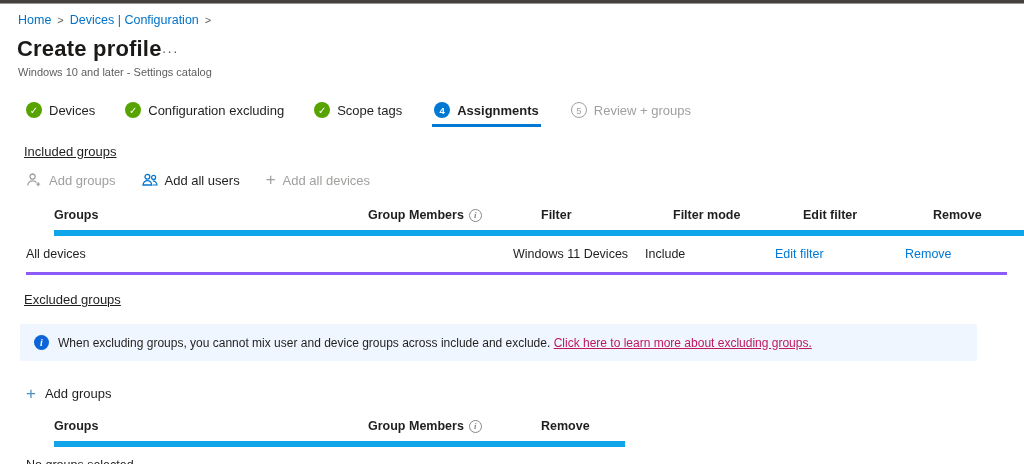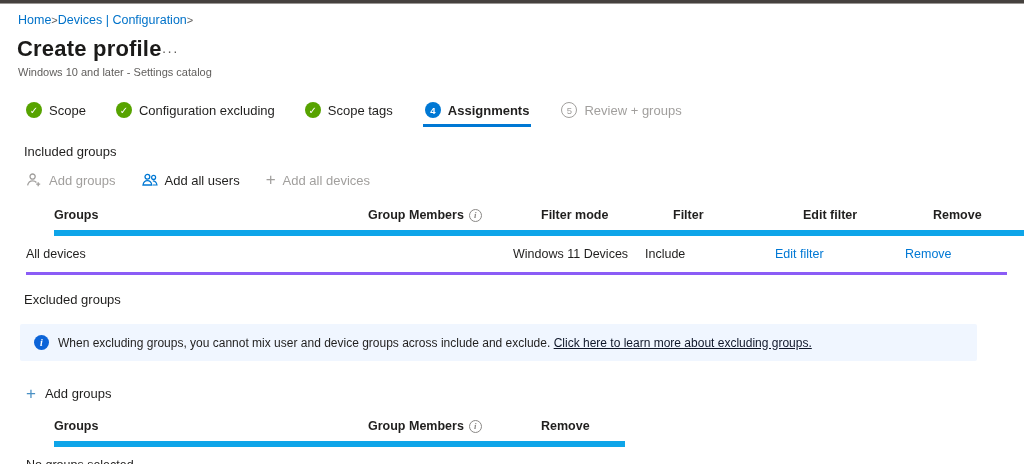--- a/index.html
+++ b/index.html
@@ -1,21 +1,21 @@
 <!DOCTYPE html>
 <html><head>
 <meta charset="utf-8">
 <style>
   * { margin:0; padding:0; box-sizing:border-box; }
   html,body { width:1024px; height:464px; background:#ffffff; overflow:hidden;
     font-family:"Liberation Sans","DejaVu Sans",sans-serif; -webkit-font-smoothing:antialiased; }
   .topbar { height:4px; background:#45413e; border-bottom:1px solid #9a9794; }
 
   
-  .breadcrumb { margin:9px 4px 0 18px; font-size:12.5px; display:flex; align-items:center; }
+  .breadcrumb { margin:9px 4px 0 18px; font-size:12.5px; display:flex; align-items:center; gap:6px; }
   .crumb { color:#0072c9; cursor:pointer; }
   .crumb-sep { color:#605e5c; font-size:11px; }
 
   
   .page-title-row { margin:9px 0 0 17px; display:flex; align-items:flex-end; }
   .page-title { font-size:22px; font-weight:bold; color:#1b1a19; letter-spacing:.2px; }
   .title-more { color:#605e5c; font-size:14px; letter-spacing:1px; padding-bottom:3px; cursor:pointer; }
   .page-subtitle { margin:4px 12px 0 18px; font-size:11px; color:#605e5c; }
 
   
@@ -23,21 +23,21 @@
   .step { display:flex; align-items:center; gap:7px; font-size:13px; color:#201f1e; padding-bottom:9px; cursor:pointer; }
   .step.active { font-weight:bold; border-bottom:3px solid #0078d4; padding-left:2px; padding-right:2px; padding-bottom:6px; }
   .step.pending { color:#a19f9d; }
   .stepdot { width:16px; height:16px; border-radius:50%; display:flex; align-items:center; justify-content:center;
     font-size:9.5px; flex:0 0 auto; }
   .stepdot.done { background:#57a300; color:#fff; font-size:10px; }
   .stepdot.current { background:#0078d4; color:#fff; }
   .stepdot.todo { background:#fff; border:1px solid #a19f9d; color:#a19f9d; }
 
   
-  .section-label { margin:17px 0 0 24px; font-size:13px; color:#201f1e; }
+  .section-label { margin:17px 0 0 24px; font-size:13px; color:#201f1e;text-decoration:underline; }
 
   
   .actions { margin:13px 0 0 26px; display:flex; align-items:center; gap:26px; }
   .action { display:flex; align-items:center; gap:7px; font-size:13px; cursor:pointer; }
   .action.disabled { color:#a19f9d; cursor:default; }
   .action.enabled { color:#201f1e; }
   .action .svgicon { width:16px; height:16px; display:block; }
   .plus-glyph { font-size:17px; font-weight:400; line-height:14px; }
   .plus-gray { color:#a19f9d; }
   .plus-blue { color:#4a90c4; }
@@ -56,21 +56,21 @@
     font-size:9px; display:inline-flex; align-items:center; justify-content:center; font-style:italic;
     font-family:"Liberation Serif",serif; }
 
   
   .banner { margin:17px 0 0 20px; width:957px; background:#f0f6ff; border-radius:2px;
     display:flex; align-items:center; gap:9px; padding:11px 14px; }
   .info-filled { width:15px; height:15px; min-width:15px; border-radius:50%; background:#0c64d8; color:#fff;
     font-size:10px; font-weight:bold; font-style:italic; display:flex; align-items:center; justify-content:center;
     font-family:"Liberation Serif",serif; }
   .banner-text { font-size:12px; color:#201f1e; }
-  .banner-link { color:#0f172a; text-decoration:underline; cursor:pointer; }
+  .banner-link { color:#be185d; text-decoration:underline; cursor:pointer; }
 
   
   .add-groups { margin:25px 0 0 26px; display:flex; align-items:center; gap:9px; font-size:13px; color:#201f1e; cursor:pointer; }
   .mt10 { margin-top:10px; }
   .mt12 { margin-top:12px; }
 </style>
 </head>
 <body>
 
 <div class="topbar"></div>
@@ -84,21 +84,21 @@
 
 <div class="page-title-row">
   <span class="page-title">Create profile</span>
   <span class="title-more">···</span>
 </div>
 <div class="page-subtitle">Windows 10 and later - Settings catalog</div>
 
 <div class="steps">
   <div class="step">
     <span class="stepdot done">✓</span>
-    <span>Scope</span>
+    <span>Devices</span>
   </div>
   <div class="step">
     <span class="stepdot done">✓</span>
     <span>Configuration excluding</span>
   </div>
   <div class="step">
     <span class="stepdot done">✓</span>
     <span>Scope tags</span>
   </div>
   <div class="step active">
@@ -137,22 +137,22 @@
   </div>
 </div>
 
 <div class="tbl tbl1 mt12">
   <div class="tbl-row tbl-head">
     <div class="cell">Groups</div>
     <div class="cell">
       <span>Group Members</span>
       <span class="info-outline">i</span>
     </div>
+    <div class="cell">Filter</div>
     <div class="cell">Filter mode</div>
-    <div class="cell">Filter</div>
     <div class="cell">Edit filter</div>
     <div class="cell">Remove</div>
   </div>
   <div class="tbl-row tbl-body">
     <div class="cell">All devices</div>
     <div class="cell"></div>
     <div class="cell">Windows 11 Devices</div>
     <div class="cell">Include</div>
     <div class="cell link">Edit filter</div>
     <div class="cell link">Remove</div>

